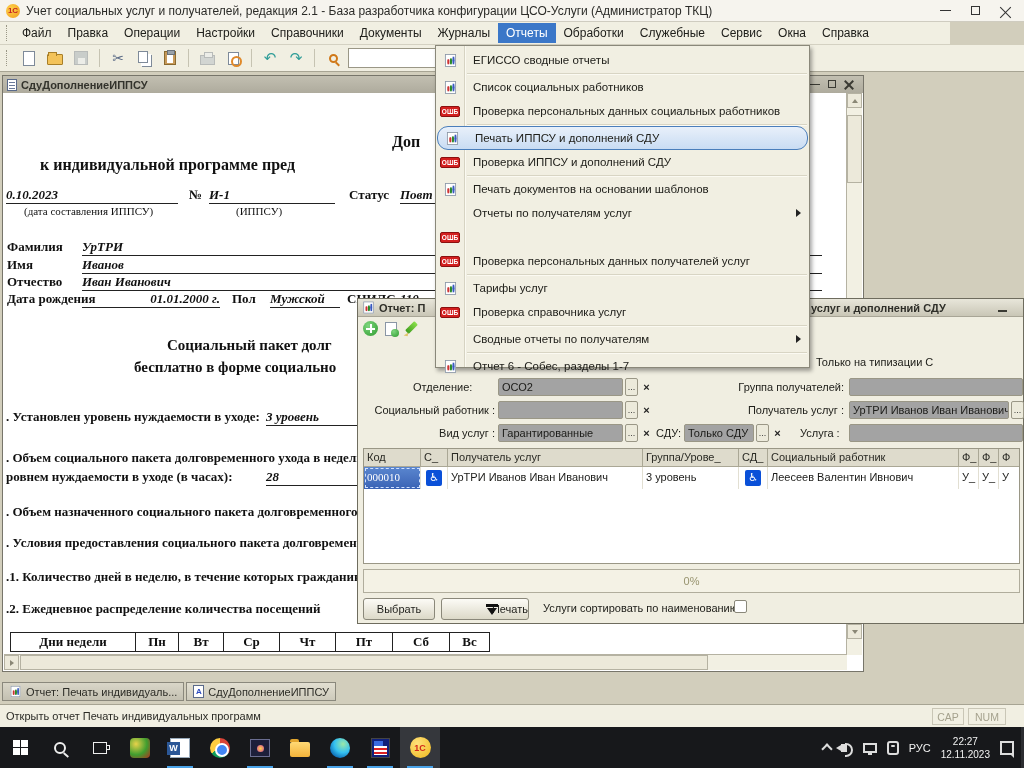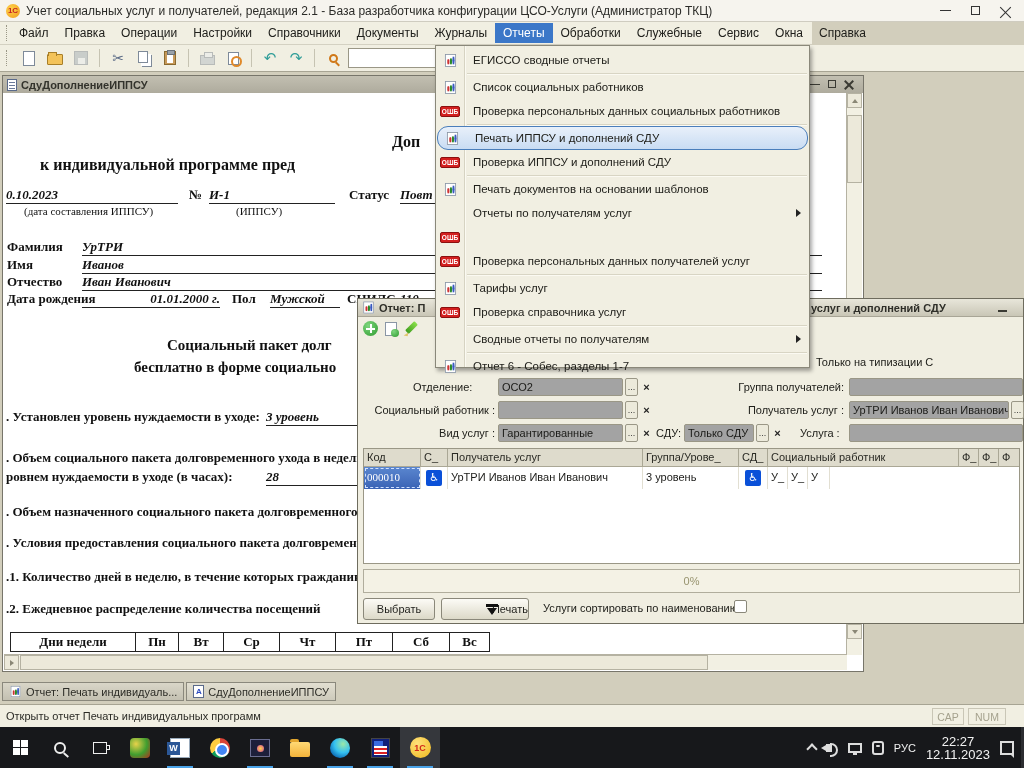--- a/index.html
+++ b/index.html
@@ -16,21 +16,21 @@
   .titlebar .t{font-size:12px;color:#2b2b28;white-space:nowrap;}
   .winbtn{width:30px;height:20px;display:flex;align-items:center;justify-content:center;}
   .wb-wrap{position:absolute;right:4px;top:0;display:flex;}
   .gl-min{width:11px;height:1px;background:#333;}
   .gl-max{width:9px;height:9px;border:1px solid #333;}
   .gl-close{position:relative;width:11px;height:11px;}
   .gl-close::before,.gl-close::after{content:"";position:absolute;left:5px;top:0;width:1px;height:15px;background:#333;}
   .gl-close::before{transform:rotate(45deg);}.gl-close::after{transform:rotate(-45deg);}
 
   
-  .menubar{left:0;top:22px;width:812px;height:23px;background:#f1efe2;border-bottom:1px solid #d4d1c2;
+  .menubar{left:0;top:22px;width:950px;height:23px;background:#f1efe2;border-bottom:1px solid #d4d1c2;
            display:flex;align-items:center;padding-left:6px;font-size:12px;color:#20201c;}
   .menubar .m{padding:3px 8px;white-space:nowrap;}
   .menubar .m.sel{background:#3b77c8;color:#fff;}
   .grip{width:4px;height:16px;border-left:1px dotted #9a9786;margin-right:4px;}
 
   
   .toolbar{left:0;top:45px;width:1024px;height:27px;background:#f1efe2;border-bottom:1px solid #a7a493;
            display:flex;align-items:center;padding-left:6px;gap:4px;}
   .tbtn{width:22px;height:22px;display:flex;align-items:center;justify-content:center;position:relative;}
   .tsep{width:1px;height:18px;background:#c6c3b2;margin:0 3px;}
@@ -194,21 +194,21 @@
         color:#d32a1a;font-weight:bold;font-size:9px;display:flex;align-items:center;justify-content:center;}
   .tray{position:absolute;right:0;top:0;height:41px;display:flex;align-items:center;gap:10px;padding-right:10px;}
   .chev{width:8px;height:8px;border-left:2px solid #ddd;border-top:2px solid #ddd;transform:rotate(45deg);margin-top:3px;}
   .i-spk{width:6px;height:8px;background:#ddd;position:relative;margin-right:6px;}
   .i-spk::before{content:"";position:absolute;left:-5px;top:1px;width:0;height:0;border-top:3px solid transparent;border-bottom:3px solid transparent;border-right:5px solid #ddd;}
   .i-spk::after{content:"";position:absolute;right:-6px;top:-1px;width:6px;height:10px;border:2px solid #ddd;border-left:none;border-radius:0 8px 8px 0;}
   .i-mon{width:14px;height:10px;border:2px solid #ddd;position:relative;}
   .i-mon::after{content:"";position:absolute;left:3px;bottom:-4px;width:4px;height:2px;background:#ddd;}
   .i-net{width:12px;height:14px;border:2px solid #ddd;border-radius:3px;position:relative;}
   .i-net::after{content:"";position:absolute;left:2px;top:2px;width:4px;height:2px;background:#ddd;border-radius:1px;}
-  .clock{display:flex;flex-direction:column;align-items:center;line-height:13px;font-size:13px;color:#f2f2f2;}
+  .clock{display:flex;flex-direction:column;align-items:center;line-height:13px;font-size:10px;color:#f2f2f2;}
   .i-note{width:14px;height:14px;border:2px solid #ddd;position:relative;}
   .i-note::after{content:"";position:absolute;right:-2px;bottom:-5px;width:0;height:0;border-top:5px solid #ddd;border-left:5px solid transparent;}
   .lang{font-size:11px;color:#f2f2f2;}
   .edge-strip{position:absolute;right:0;top:0;width:3px;height:41px;background:#2c2d31;}
 </style>
 </head>
 <body>
 
 <div id="screen">
 
@@ -428,20 +428,21 @@
       <div class="dg-row">
         <div class="cell-sel" style="width:57px;">000010</div>
         <div class="wheel" style="width:27px;">
             <span>♿</span>
           </div>
         <div style="width:195px;">УрТРИ Иванов Иван Иванович</div>
         <div style="width:96px;">3 уровень</div>
         <div class="wheel" style="width:29px;">
             <span>♿</span>
           </div>
+        <div style="width:191px;">Леесеев Валентин Ивнович</div>
         <div style="width:20px;">У_</div>
         <div style="width:20px;">У_</div>
         <div style="width:22px;">У</div>
       </div>
     </div>
 
     <div class="progress">
       <span>0%</span>
     </div>
 

